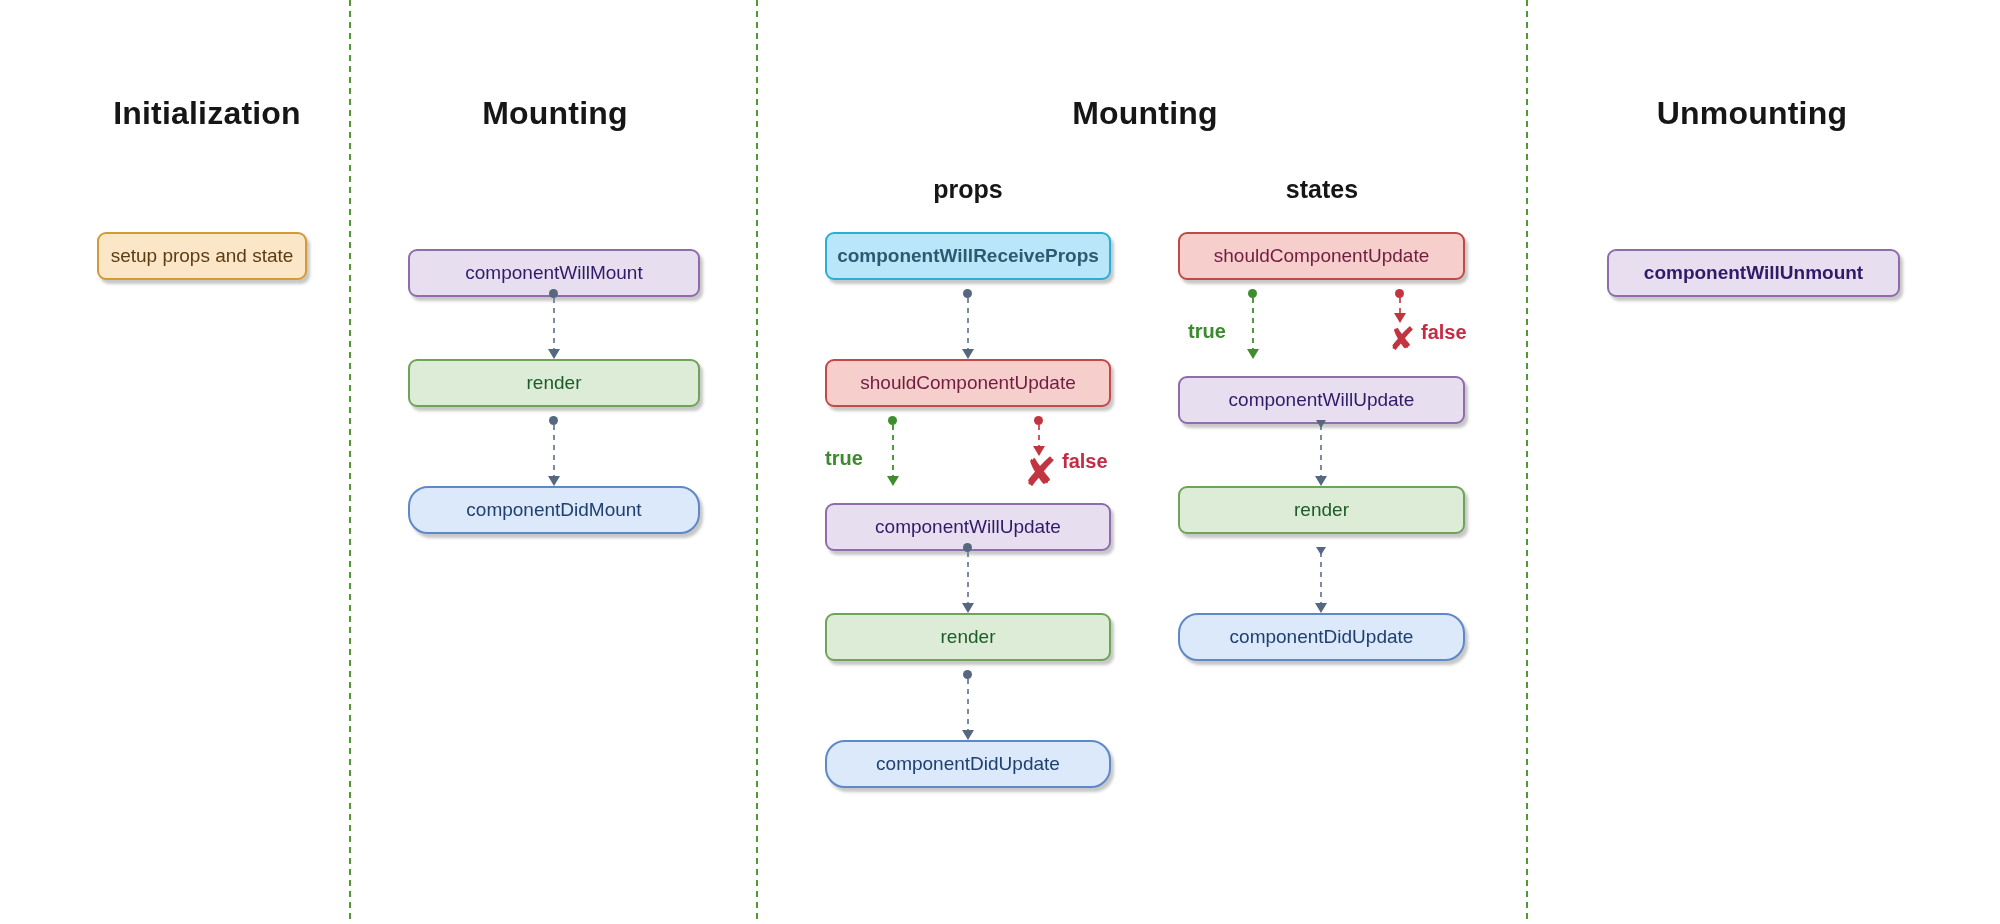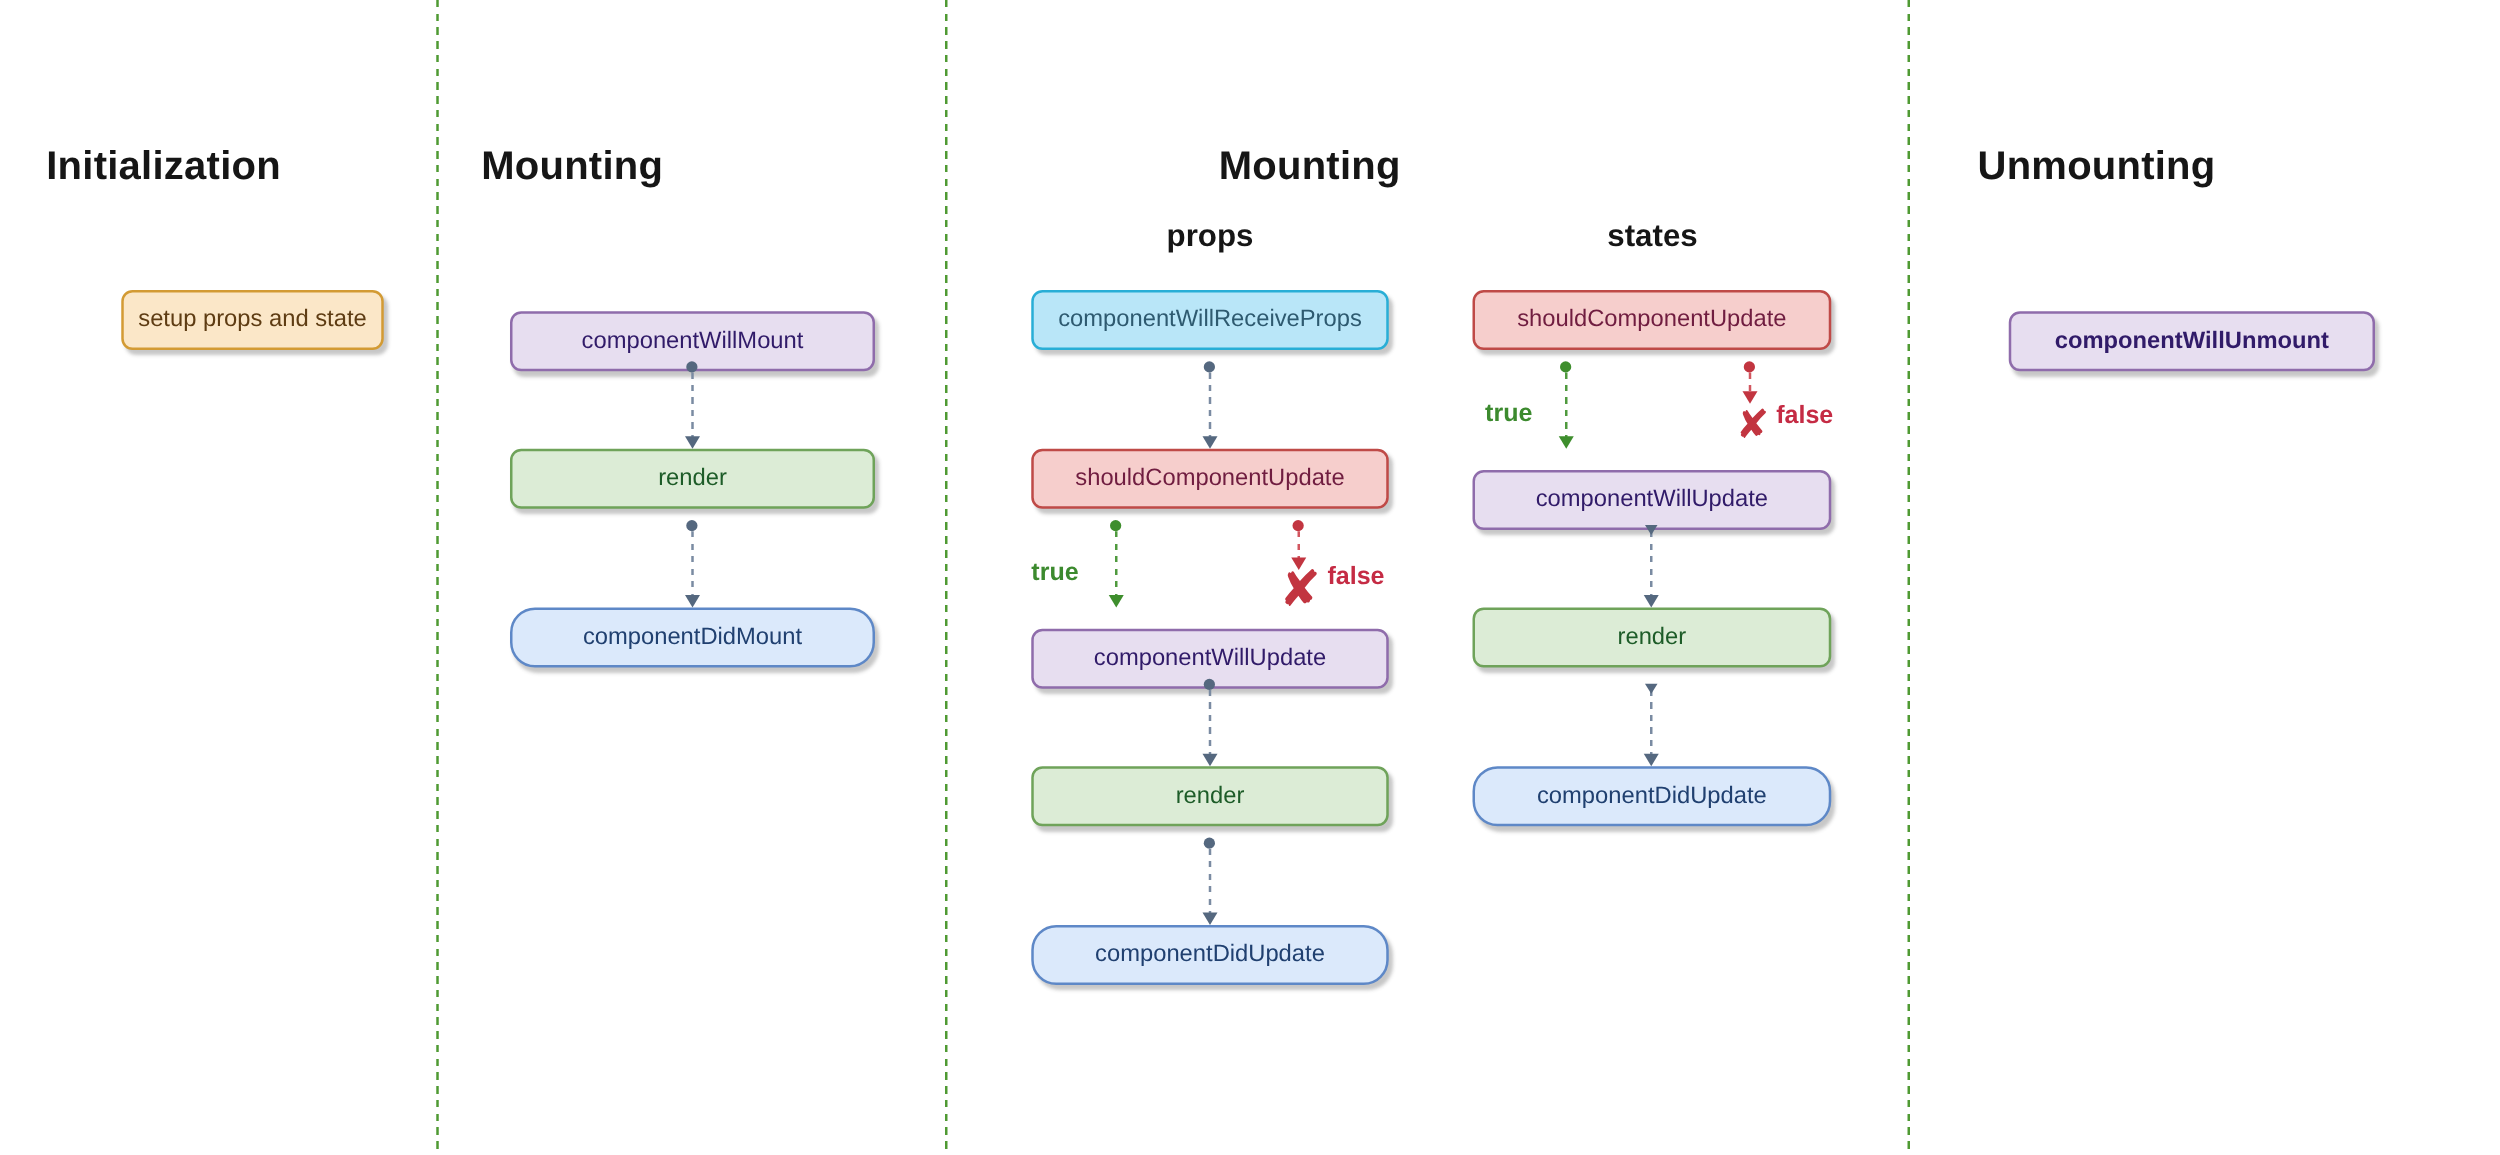--- a/index.html
+++ b/index.html
@@ -5,22 +5,22 @@
   html,body{margin:0;padding:0;background:#ffffff;}
   .canvas{
     position:relative;width:2000px;height:924px;background:#ffffff;overflow:hidden;
     font-family:"Liberation Sans","DejaVu Sans",sans-serif;
   }
   .divider{
     position:absolute;top:0;height:924px;width:2px;
     background:repeating-linear-gradient(to bottom,var(--divider_green) 0 6px,transparent 6px 11px);
   }
   .col-title{
-    position:absolute;top:95px;width:340px;
-    font-size:32px;font-weight:bold;color:var(--header_text);letter-spacing:.2px;margin-top:19px;
+    position:absolute;top:95px;width:340px;text-align:center;
+    font-size:32px;font-weight:bold;color:var(--header_text);letter-spacing:.2px;
   }
   .sub-title{
     position:absolute;top:175px;width:300px;text-align:center;
     font-size:25px;font-weight:bold;color:var(--header_text);
   }
   .node{
     position:absolute;height:48px;border-radius:9px;border:2px solid #999;
     display:flex;align-items:center;justify-content:center;
     font-size:19px;box-shadow:3px 4px 3px rgba(70,70,70,.30);
     box-sizing:border-box;
@@ -75,21 +75,21 @@
     <span class="dot"></span>
     <span class="line"></span>
     <span class="head"></span>
   </div>
   <div class="conn gray" style="left:548px;top:420px;height:66px;">
     <span class="dot"></span>
     <span class="line"></span>
     <span class="head"></span>
   </div>
 
-  <div class="node cyan" style="left:825px;top:232px;width:286px;">componentWillReceiveProps</div>
+  <div class="node cyan" style="left:825px;top:232px;width:286px;font-weight:bold;">componentWillReceiveProps</div>
   <div class="node red" style="left:825px;top:359px;width:286px;">shouldComponentUpdate</div>
   <div class="node purple" style="left:825px;top:486px;width:286px;">componentWillUpdate</div>
   <div class="node green" style="left:825px;top:613px;width:286px;">render</div>
   <div class="node blue" style="left:825px;top:740px;width:286px;">componentDidUpdate</div>
 
   <div class="conn gray" style="left:962px;top:293px;height:66px;">
     <span class="dot"></span>
     <span class="line"></span>
     <span class="head"></span>
   </div>

